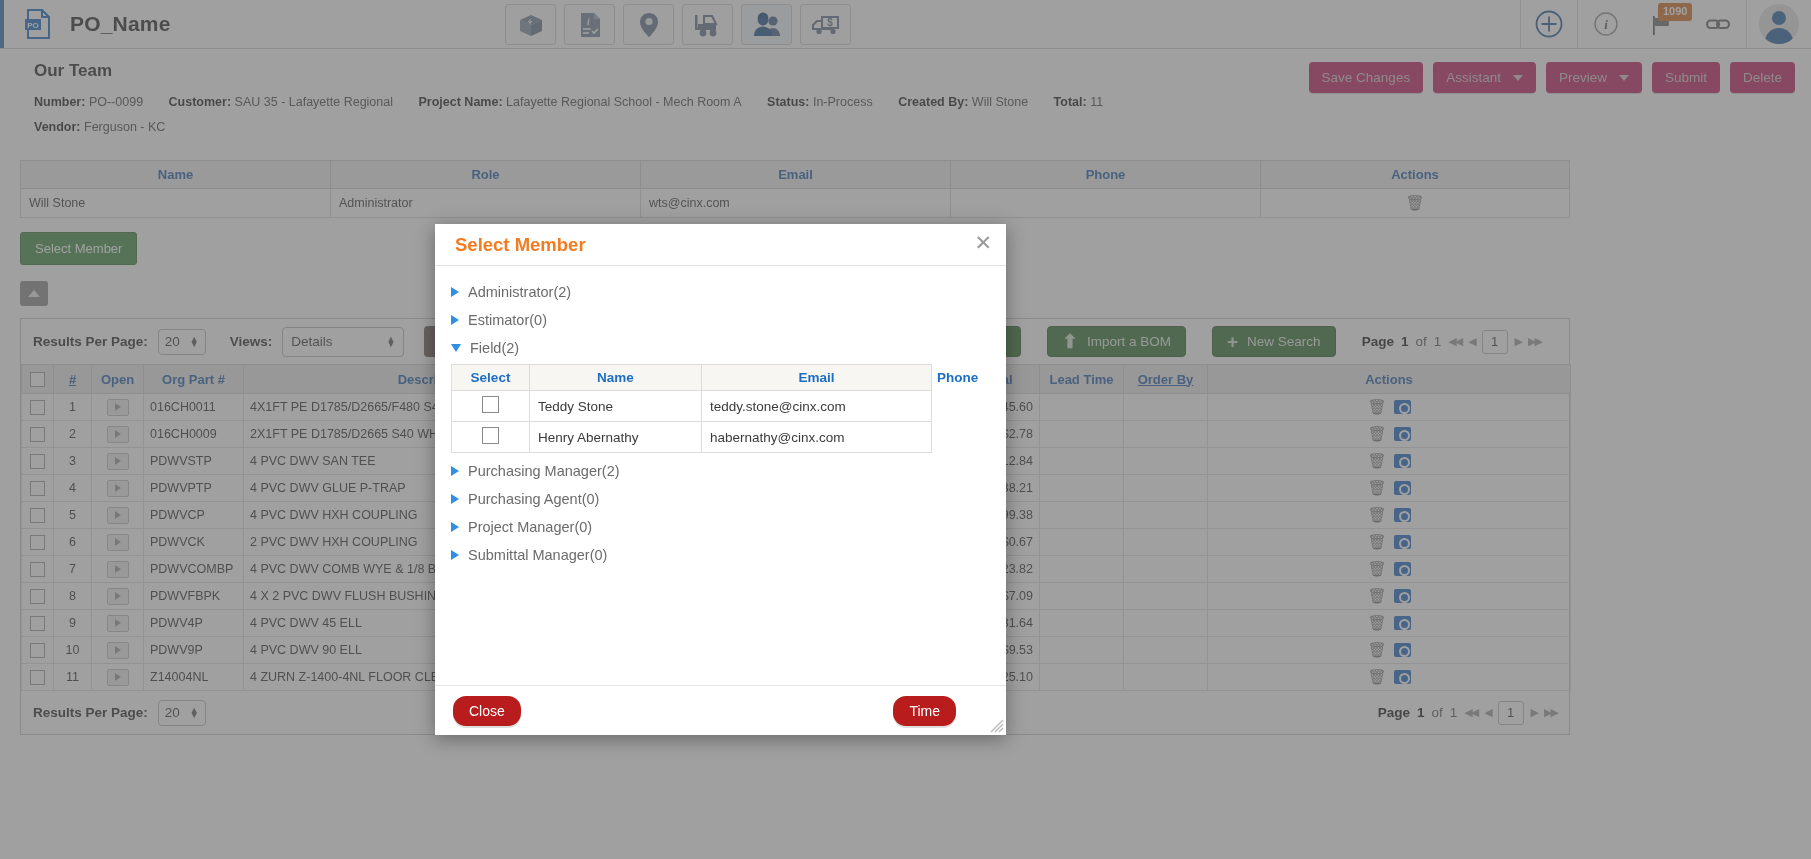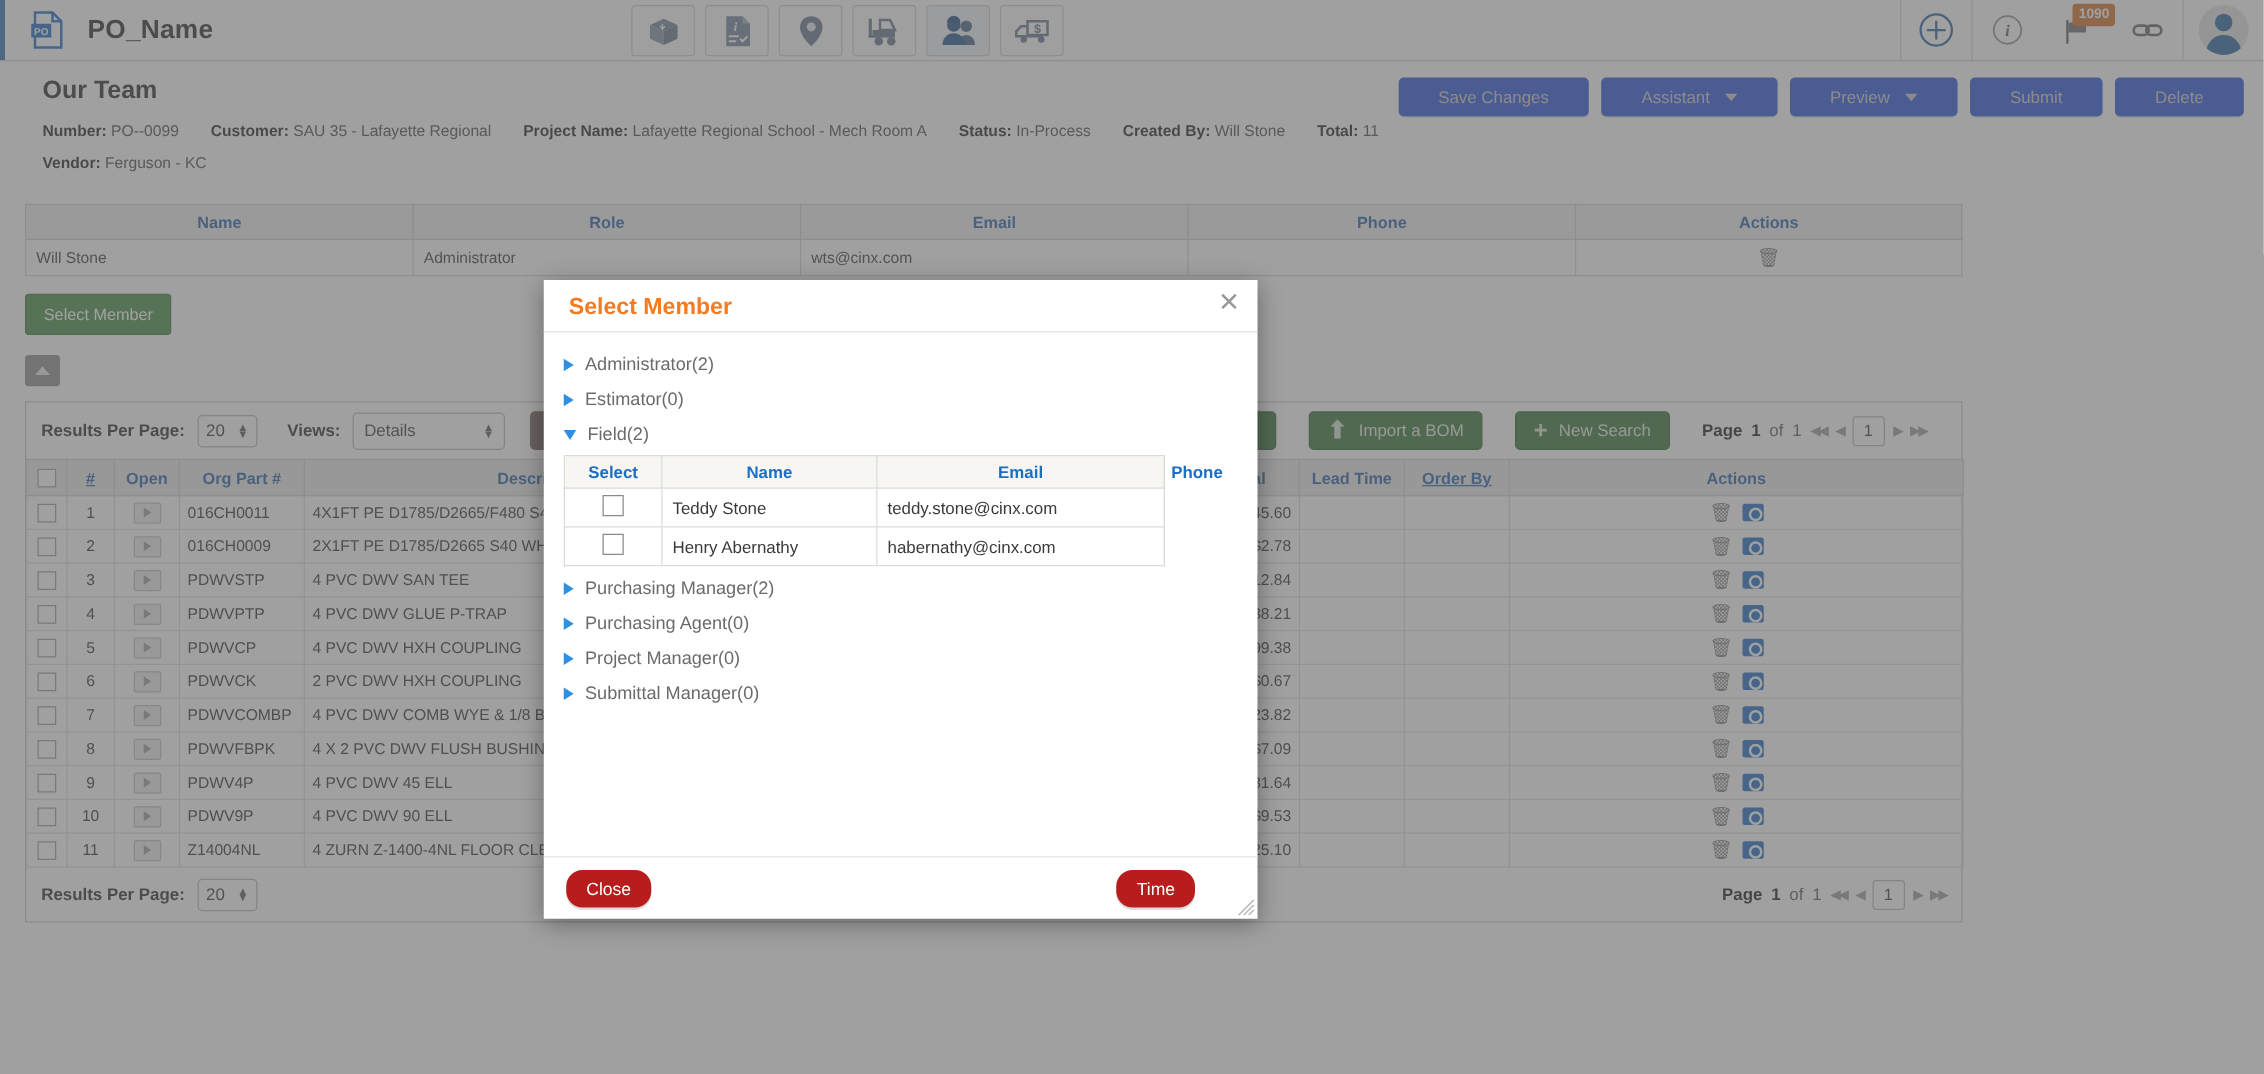--- a/index.html
+++ b/index.html
@@ -41,28 +41,28 @@
     position:absolute; top:3px; left:24px; background:#d2691e; color:#fff;
     font-size:11px; line-height:1; padding:3px 5px 4px; border-radius:3px; font-weight:bold;
   }
   .avatarwrap { width:64px; height:48px; display:flex; align-items:center; justify-content:center; cursor:pointer;}
   .avatar { width:40px; height:40px; border-radius:50%; background:#e2e2e2; position:relative; overflow:hidden;}
   .avatar .head { position:absolute; left:13px; top:7px; width:14px; height:14px; border-radius:50%; background:#1e5f9e;}
   .avatar .body { position:absolute; left:6px; top:24px; width:28px; height:18px; border-radius:14px 14px 0 0; background:#1e5f9e;}
 
   
   #pagehead { padding:12px 0 6px 34px; position:relative; }
-  .ourteam { font-size:20px; font-weight:bold; color:#222; margin-bottom:9px;}
+  .ourteam { font-size:17px; font-weight:bold; color:#222; margin-bottom:9px;}
   .metarow { font-size:12.5px; color:#3a3a3a; line-height:25px; }
   .metarow b { color:#1a1a1a; }
   .metarow .val { color:#444; margin-right:22px;}
   .topbtns { position:absolute; right:16px; top:13px; display:flex; gap:10px; align-items:center;}
   .gbtn {
-    background:#1d4ed8; color:#cfc6c3; border:none; border-radius:4px;
-    padding:8px 32px; font-size:13.5px; cursor:pointer; font-family:inherit;
+    background:#be185d; color:#cfc6c3; border:none; border-radius:4px;
+    padding:8px 13px; font-size:13.5px; cursor:pointer; font-family:inherit;
     box-shadow:0 1px 0 rgba(0,0,0,.18);
   }
   .gbtn .caret { display:inline-block; margin-left:12px; border-left:5px solid transparent; border-right:5px solid transparent; border-top:6px solid #cfc6c3; vertical-align:middle;}
 
   
   #teamtable { margin:14px 20px 0 20px; border:1px solid #c8c8c8; border-collapse:collapse; width:1550px; background:#fff;}
   #teamtable th {
     background:#efefef; color:#1c5ba8; font-size:13px; font-weight:bold;
     padding:6px 4px; border:1px solid #cdcdcd; text-align:center;
   }

